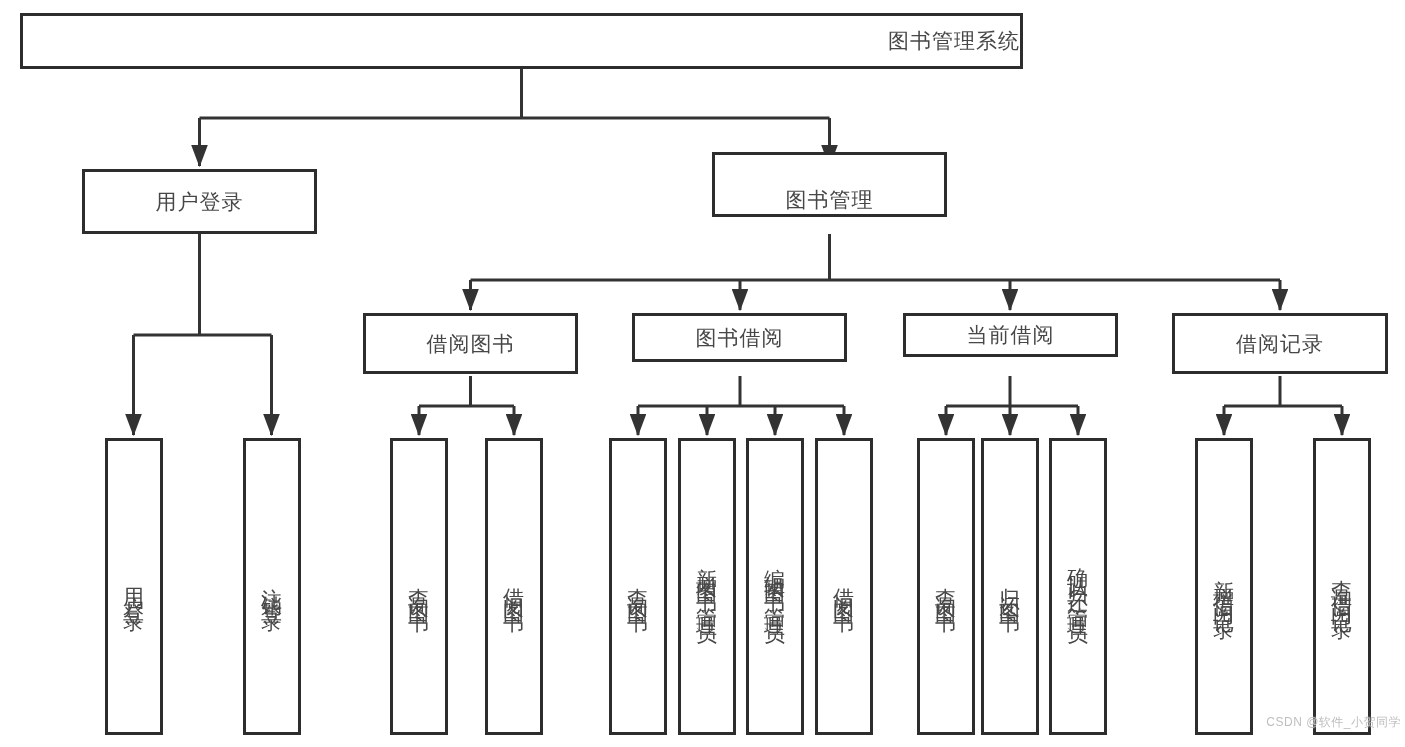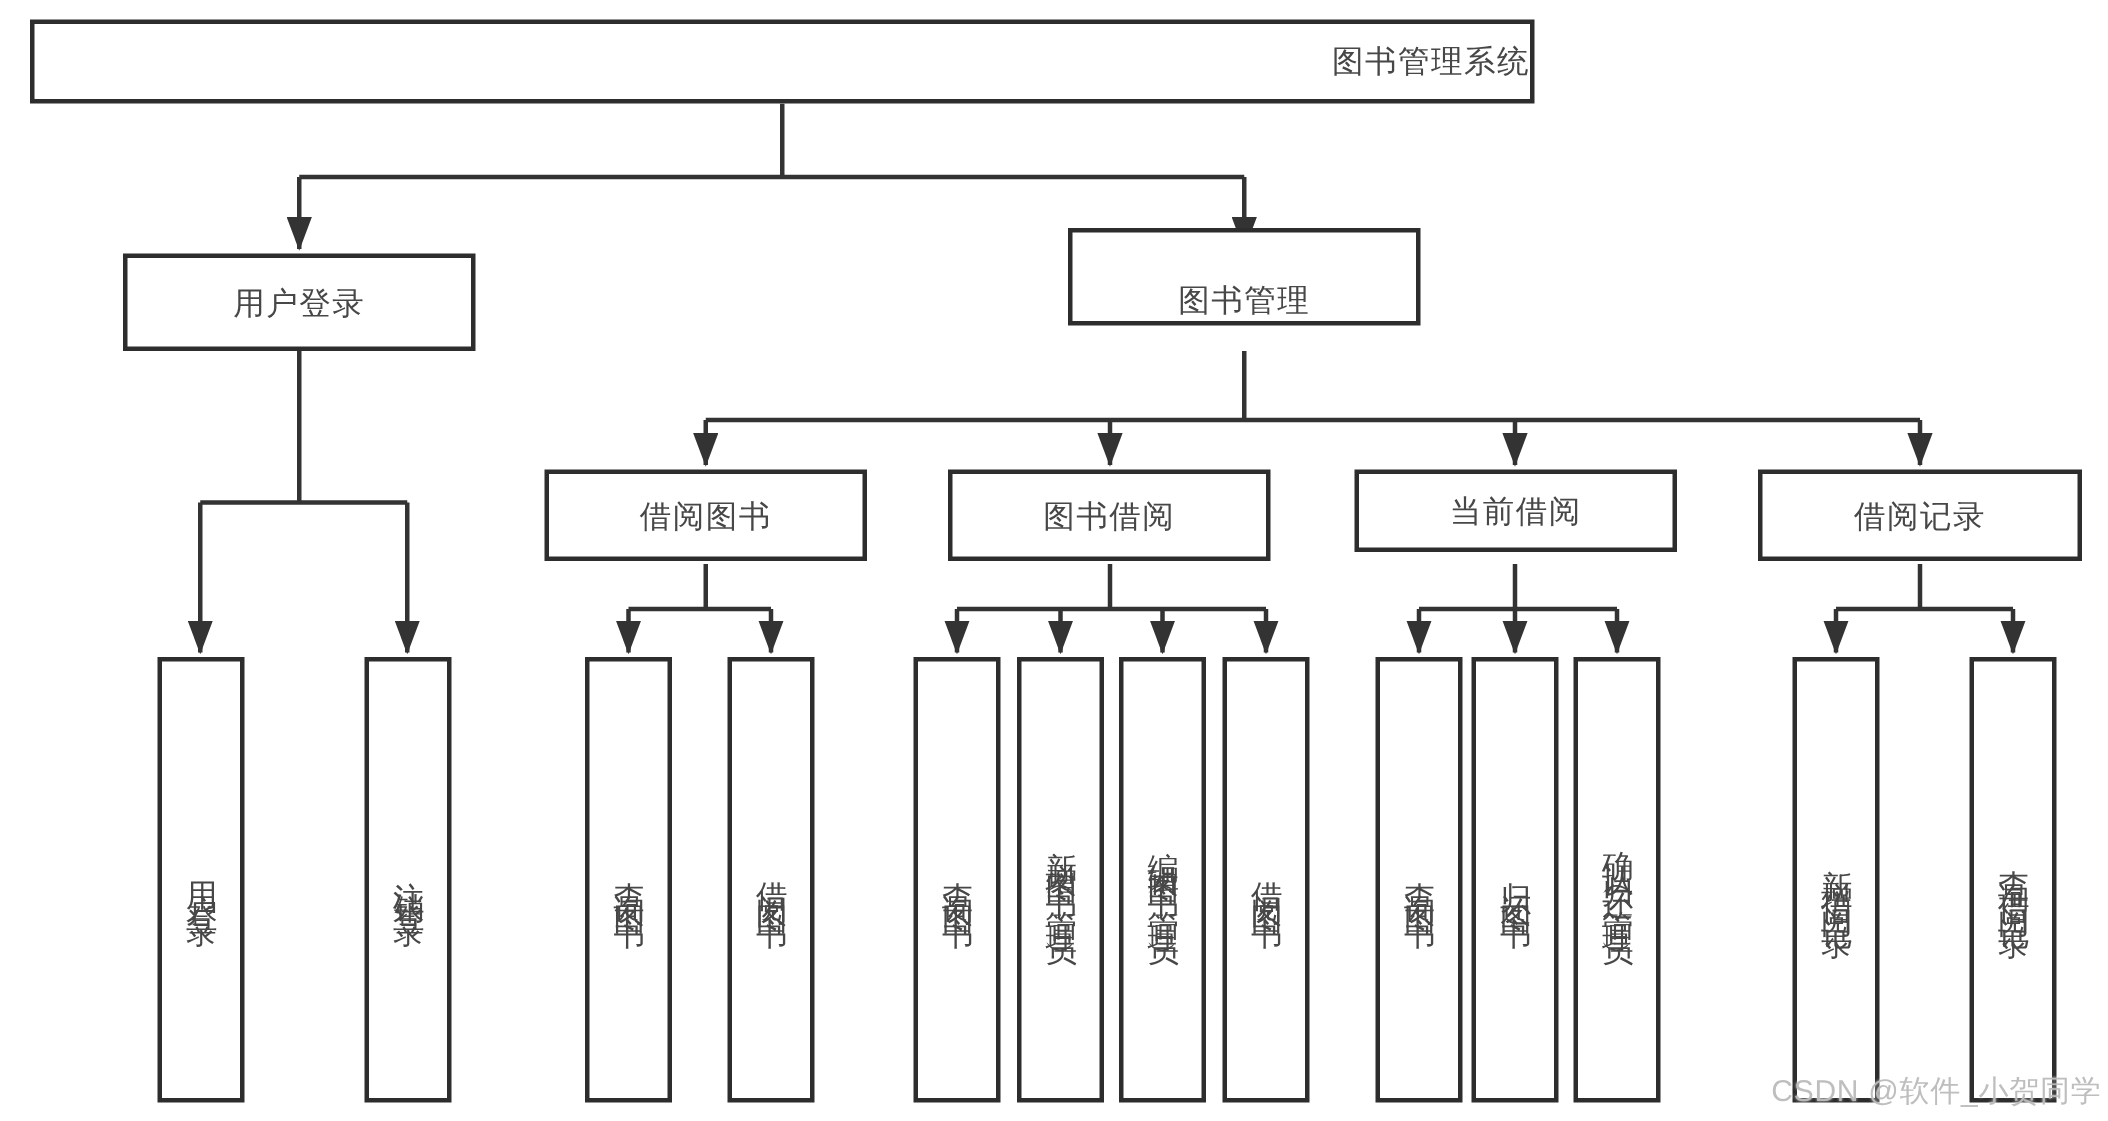--- a/index.html
+++ b/index.html
@@ -35,21 +35,21 @@
     text-orientation: mixed;
     letter-spacing: 8px;
     font-size: 21px;
     line-height: 1;
     color: #474747;
   }
   .watermark {
     position: absolute;
     top: 714px;
     right: 4px;
-    font-size: 20px;
+    font-size: 12px;
     color: rgba(186, 186, 186, 0.95);
     text-shadow: 0 0 2px rgba(255,255,255,0.85);
     z-index: 5;
     letter-spacing: 0.5px;
   }
 </style>
 </head>
 <body>
 
 <div class="canvas">
@@ -111,24 +111,24 @@
   <div class="node" style="left:82px; top:169px; width:235px; height:65px;">
     <span>用户登录</span>
   </div>
   <div class="node" style="left:712px; top:152px; width:235px; height:65px;align-items:flex-end;">
     <span>图书管理</span>
   </div>
 
   <div class="node" style="left:363px; top:313px; width:215px; height:61px;">
     <span>借阅图书</span>
   </div>
-  <div class="node" style="left:632px; top:313px; width:215px; height:61px;">
+  <div class="node" style="left:632px; top:313px; width:215px; height:49px;">
     <span>图书借阅</span>
   </div>
-  <div class="node" style="left:903px; top:313px; width:215px; height:55px;">
+  <div class="node" style="left:903px; top:313px; width:215px; height:44px;">
     <span>当前借阅</span>
   </div>
   <div class="node" style="left:1172px; top:313px; width:216px; height:61px;">
     <span>借阅记录</span>
   </div>
 
   <div class="node leaf" style="left:105px; top:438px; width:58px; height:297px;">
     <span class="vtext">用户登录</span>
   </div>
   <div class="node leaf" style="left:243px; top:438px; width:58px; height:297px;">

